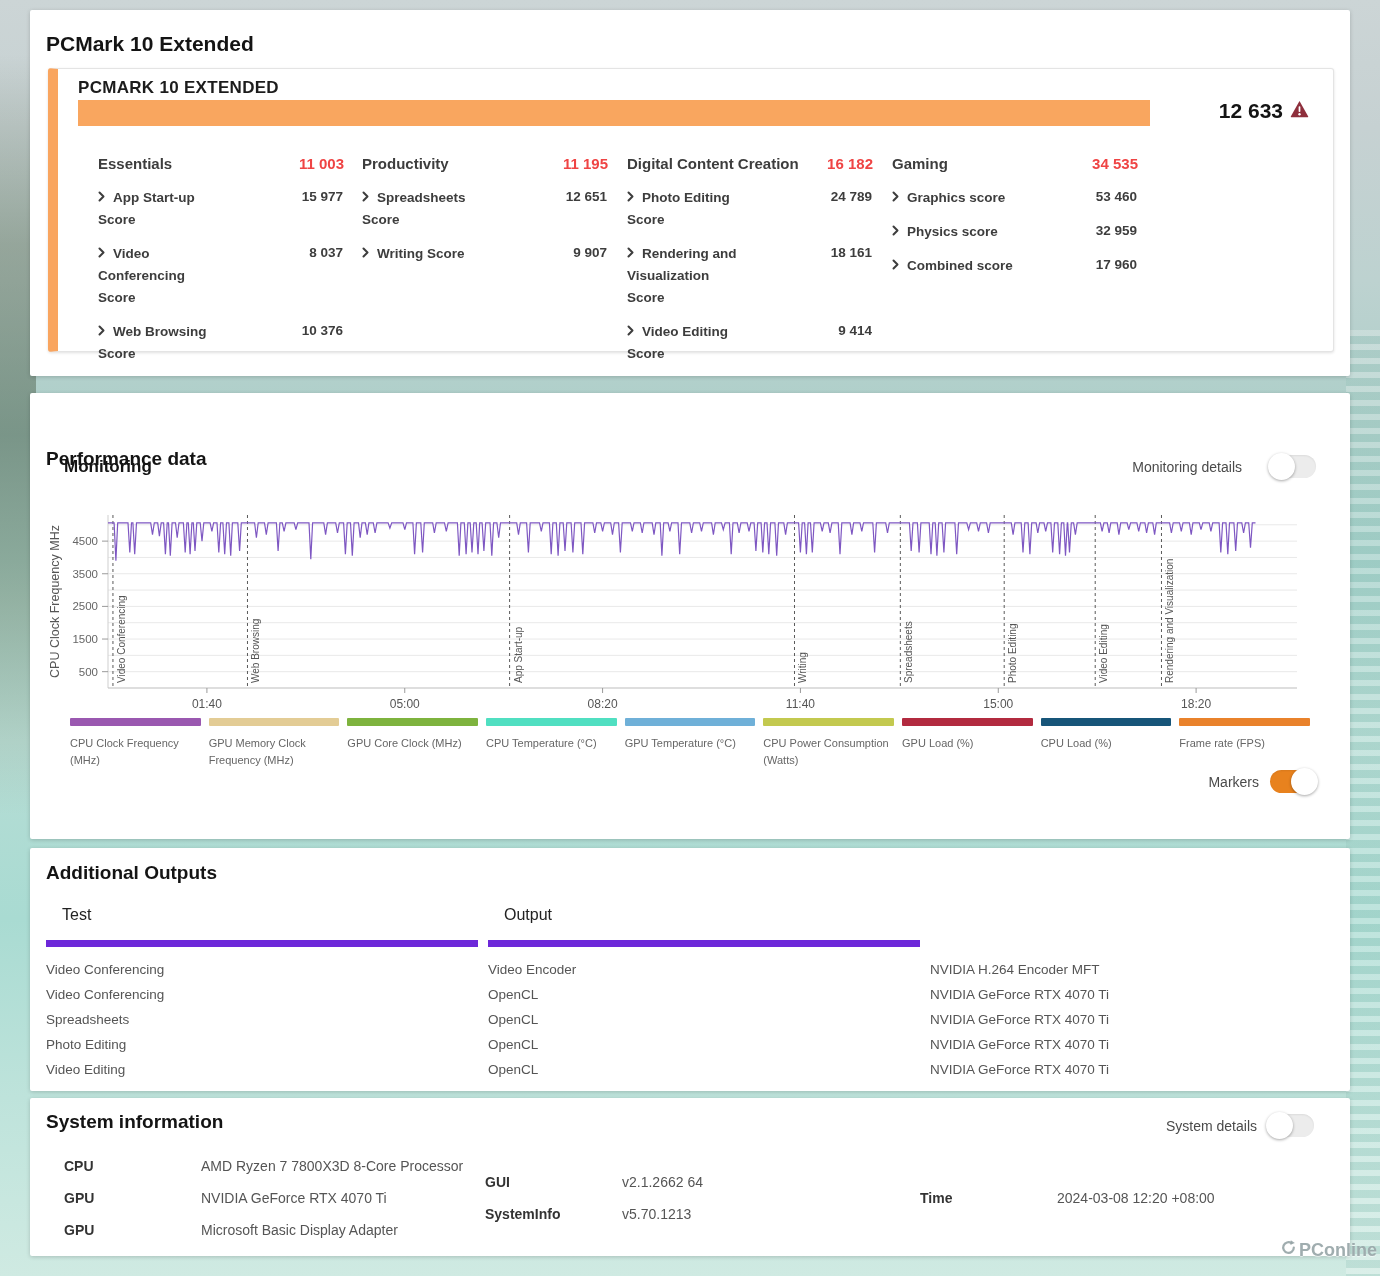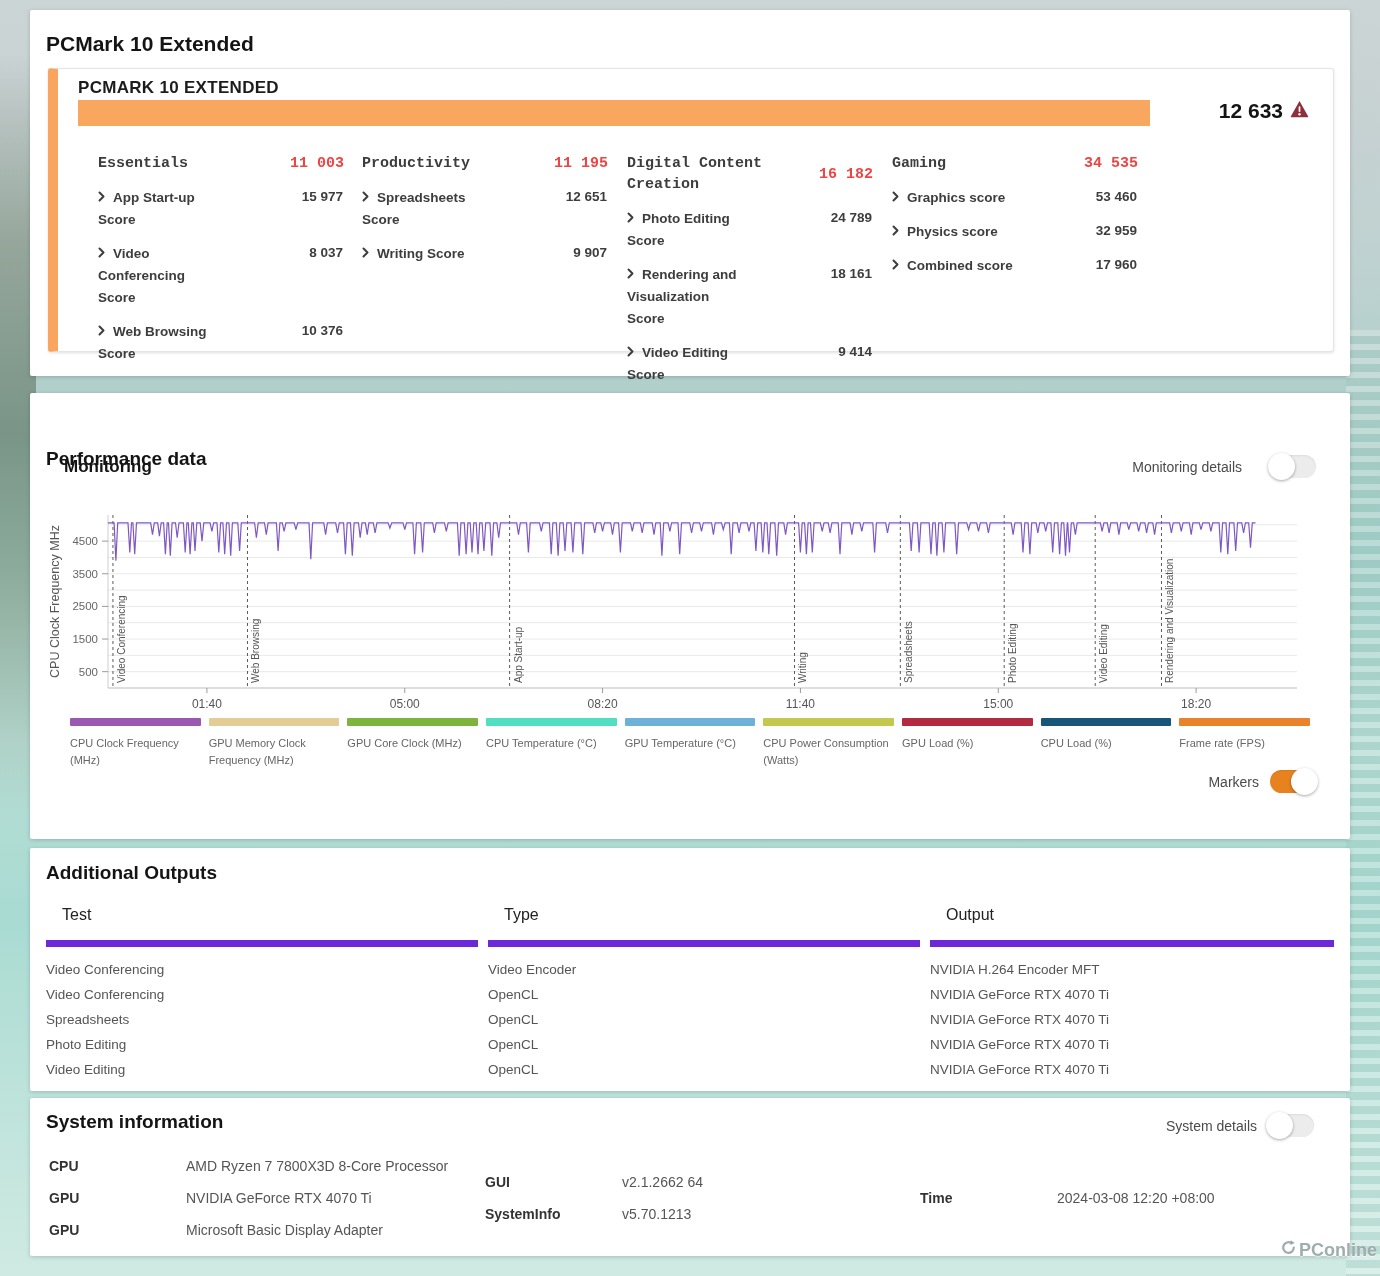--- a/index.html
+++ b/index.html
@@ -22,21 +22,21 @@
   #card-top { top:10px; height:366px; }
   #card-top .section-h { position:absolute; left:16px; top:22px; }
   #result-box { position:absolute; left:18px; top:58px; width:1286px; height:284px;
     background:#fff; border:1px solid #e4e4e4; border-left:10px solid #f9a55f; border-radius:3px;
     box-shadow:0 1px 3px rgba(0,0,0,.12); }
   #result-title { position:absolute; left:20px; top:9px; font-size:17px; font-weight:700; color:#1c1c1c; letter-spacing:.3px; }
   #result-bar { position:absolute; left:20px; top:31px; width:1072px; height:26px; background:#f9a65f; }
   #result-score-wrap { position:absolute; right:24px; top:30px; display:flex; align-items:center; gap:7px; }
   #result-score { font-size:21px; font-weight:700; color:#141414; }
   .score-col { position:absolute; top:84px; width:246px; }
-  .group-header { display:flex; justify-content:space-between; align-items:center;font-family:Liberation Mono, monospace; }
+  .group-header { display:flex; justify-content:space-between; align-items:center; }
   .group-name { font-size:15px; font-weight:700; color:#3d3d3d; max-width:175px; line-height:21px; }
   .group-score { font-size:15px; font-weight:700; color:#ef4444; }
   .sub-row { position:relative; margin-top:12px; padding-right:62px; line-height:21px; }
   .sub-label { font-size:13.5px; font-weight:700; color:#3d3d3d; }
   .sub-value { position:absolute; right:-62px; top:0; width:62px; text-align:right; font-size:13.5px; font-weight:700; color:#3d3d3d; padding-right:1px; }
   .sub-row { margin-right:62px; }
   .chev { display:inline-block; margin-right:8px; position:relative; top:0px; }
 
   
   #card-perf { top:393px; height:446px; }
@@ -68,21 +68,21 @@
   .out-head-cell { padding:6px 0 16px 16px; font-size:16px; color:#222; font-weight:400; border-bottom:7px solid #6d28d9; }
   .out-body { margin-top:10px; }
   .out-row { display:grid; grid-template-columns:432px 432px 1fr; column-gap:10px; }
   .out-cell { font-size:13.5px; color:#555; line-height:25px; }
 
   
   #card-sys { top:1098px; height:158px; }
   #card-sys .section-h { position:absolute; left:16px; top:13px; font-size:19px; }
   #sys-toggle-row { right:36px; top:16px; }
   .sys-col { position:absolute; }
-  #sys-col1 { left:19px; top:58px; width:410px; }
+  #sys-col1 { left:34px; top:58px; width:410px; }
   #sys-col2 { left:455px; top:74px; width:400px; }
   #sys-col3 { left:890px; top:90px; width:400px; }
   .sys-row { display:flex; margin-bottom:11px; line-height:21px; }
   .sys-label { width:137px; flex:0 0 137px; font-size:14px; font-weight:700; color:#333; }
   .sys-value { font-size:14px; color:#555; }
 
   
   #watermark { position:absolute; left:1280px; top:1239px; display:flex; align-items:center; gap:2px;
     color:rgba(150,164,166,.9); text-shadow:0 1px 1px rgba(255,255,255,.65); font-size:18px; font-weight:700; }
 </style>
@@ -281,21 +281,20 @@
           <span class="knob"></span>
         </span>
     </div>
   </div>
 
   <div class="card" id="card-add">
     <h1 class="section-h">Additional Outputs</h1>
     <div id="out-table">
       <div class="out-head" id="out-head">
           <div class="out-head-cell">Test</div>
-          <div class="out-head-cell">Type</div>
           <div class="out-head-cell">Output</div>
         </div>
       <div class="out-body" id="out-body">
           <div class="out-row">
             <div class="out-cell">Video Conferencing</div>
             <div class="out-cell">Video Encoder</div>
             <div class="out-cell">NVIDIA H.264 Encoder MFT</div>
           </div>
           <div class="out-row">
             <div class="out-cell">Video Conferencing</div>

